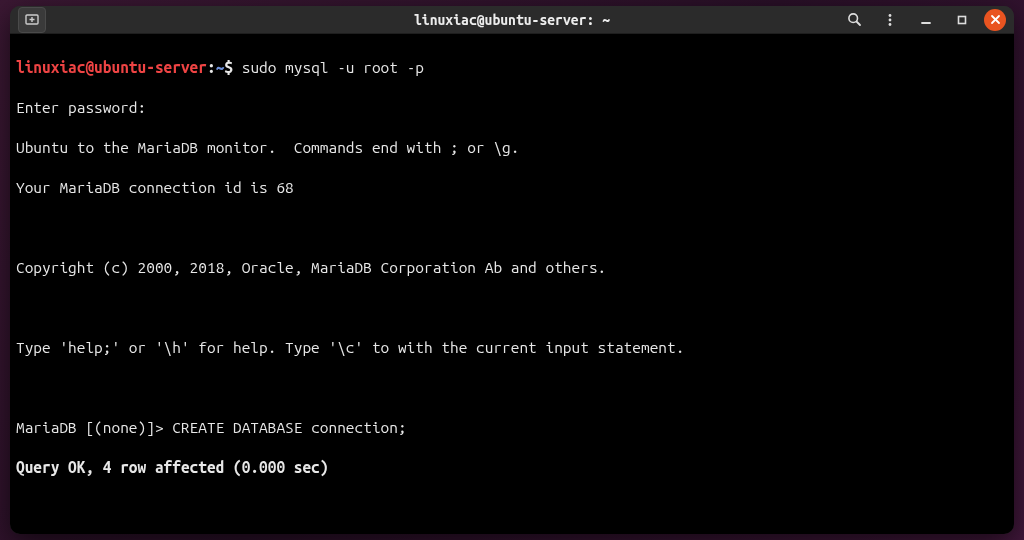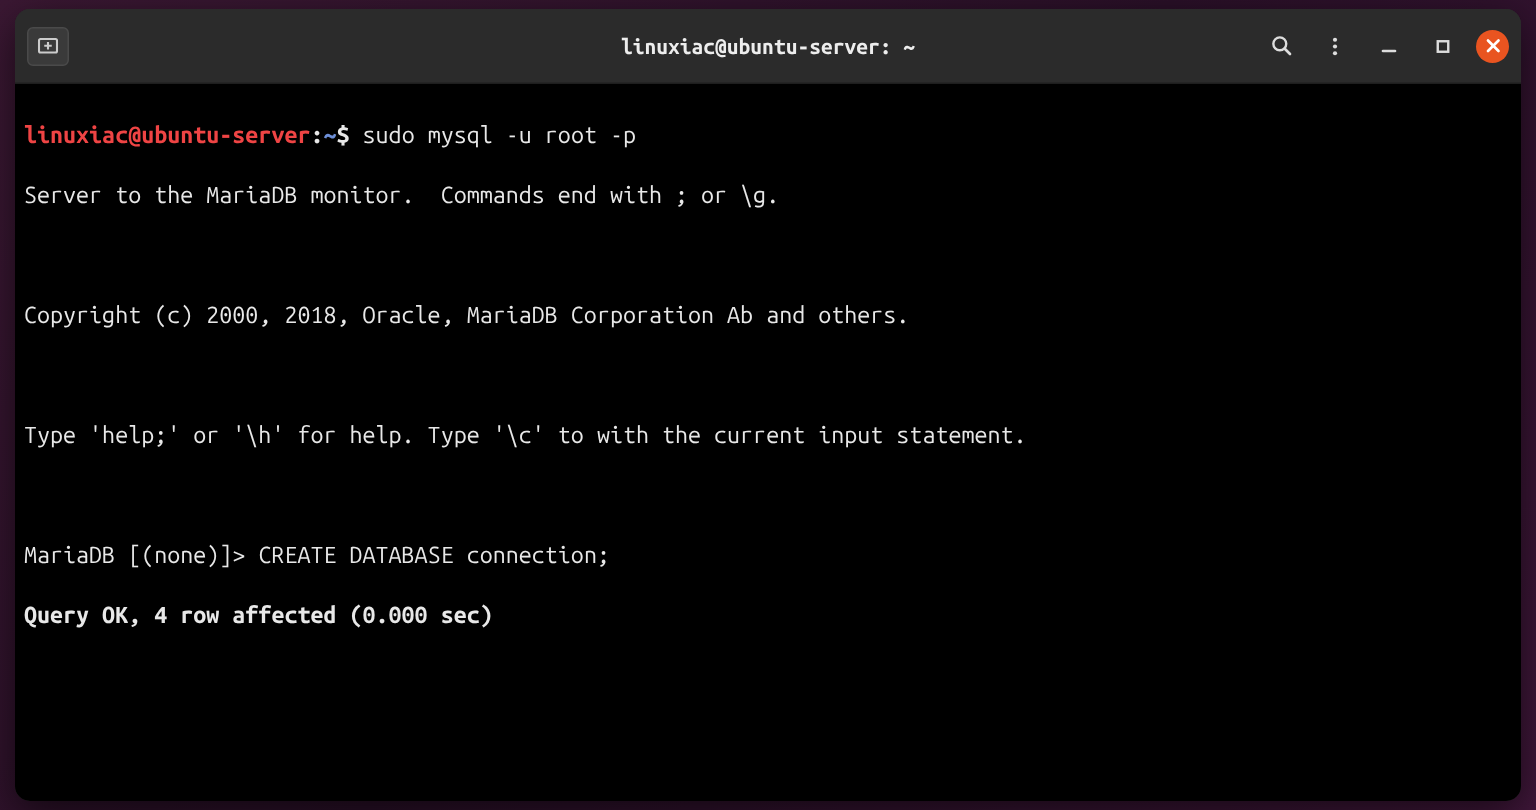--- a/index.html
+++ b/index.html
@@ -18,21 +18,21 @@
     right: 10px;
     bottom: 6px;
     background: #2c2c2c;
     border-radius: 10px;
     box-shadow: 0 8px 28px rgba(0,0,0,.6);
     overflow: hidden;
     display: flex;
     flex-direction: column;
   }
   .titlebar {
-    height: 50px;
+    height: 28px;
     background: #2b2b2b;
     border-bottom: 1px solid #1e1e1e;
     display: flex;
     align-items: center;
     padding: 0 8px;
     color: #e6e6e6;
   }
   .titlebar .left { width: 180px; display: flex; align-items: center; gap: 8px; }
   .titlebar .center { flex: 1; text-align: center; font-size: 14px; font-weight: bold; color: #ededed; }
   .titlebar .right { width: 180px; display: flex; justify-content: flex-end; align-items: center; gap: 8px; }
@@ -126,21 +126,23 @@
         <svg width="11" height="11" viewBox="0 0 11 11">
             <line x1="2" y1="2" x2="9" y2="9" stroke="#fff" stroke-width="1.8" stroke-linecap="round"></line>
             <line x1="9" y1="2" x2="2" y2="9" stroke="#fff" stroke-width="1.8" stroke-linecap="round"></line>
           </svg>
       </div>
     </div>
   </div>
 
   <div class="term">
 <span class="line"><span class="prompt-host">linuxiac@ubuntu-server</span><span class="prompt-colon">:</span><span class="prompt-path">~</span><span class="prompt-dollar">$</span><span class="cmd"> sudo mysql -u root -p</span></span>
-<span class="line normal">Server to the MariaDB monitor.  Commands end with ; or \g.</span>
+<span class="line normal">Enter password:</span>
+<span class="line normal">Ubuntu to the MariaDB monitor.  Commands end with ; or \g.</span>
+<span class="line normal">Your MariaDB connection id is 68</span>
 <span class="line"> </span>
 <span class="line normal">Copyright (c) 2000, 2018, Oracle, MariaDB Corporation Ab and others.</span>
 <span class="line"> </span>
 <span class="line normal">Type 'help;' or '\h' for help. Type '\c' to with the current input statement.</span>
 <span class="line"> </span>
 <span class="line"><span class="normal">MariaDB [(none)]&gt; </span><span class="normal">CREATE DATABASE connection;</span></span>
 <span class="line bold">Query OK, 4 row affected (0.000 sec)</span>
 
 
 

